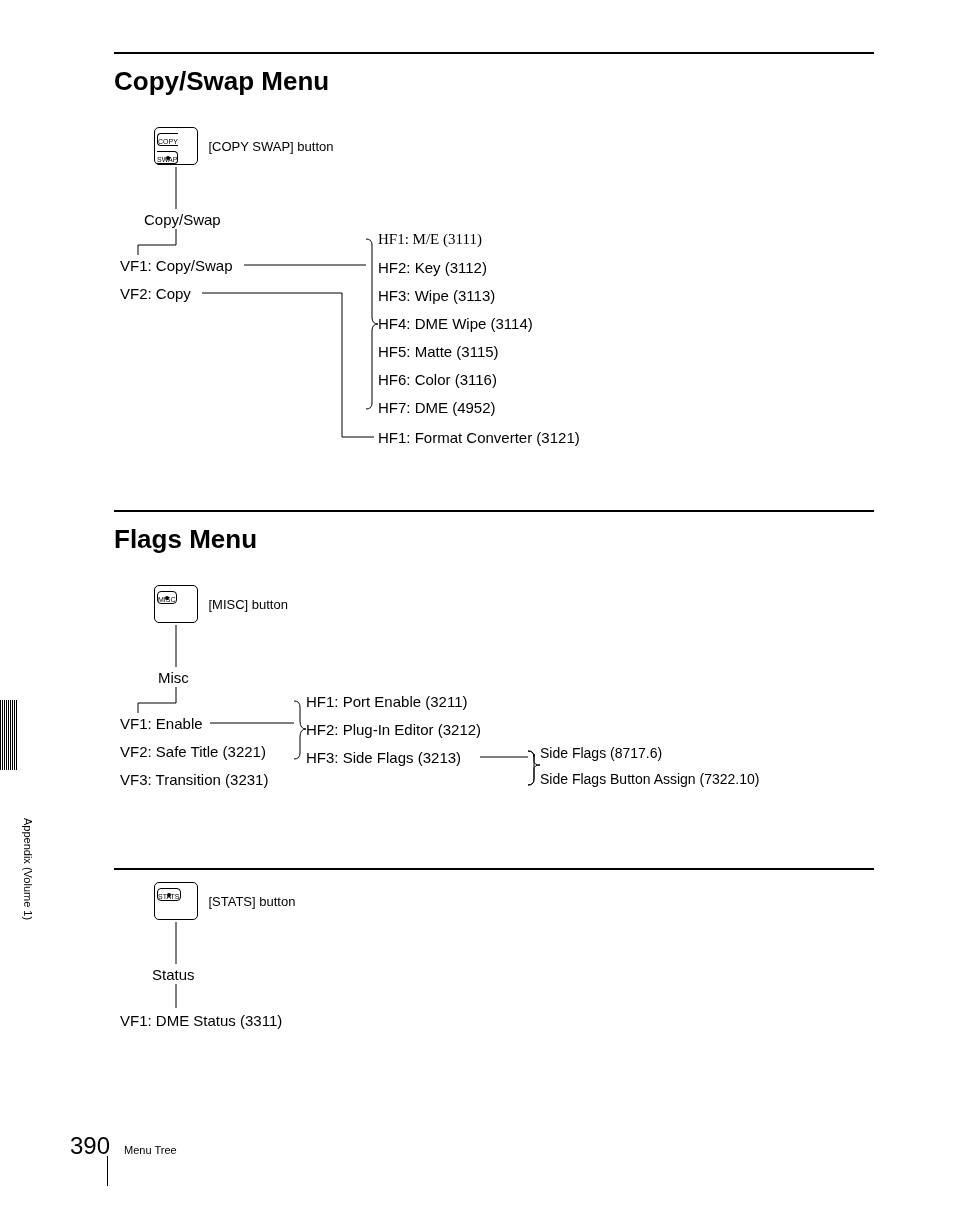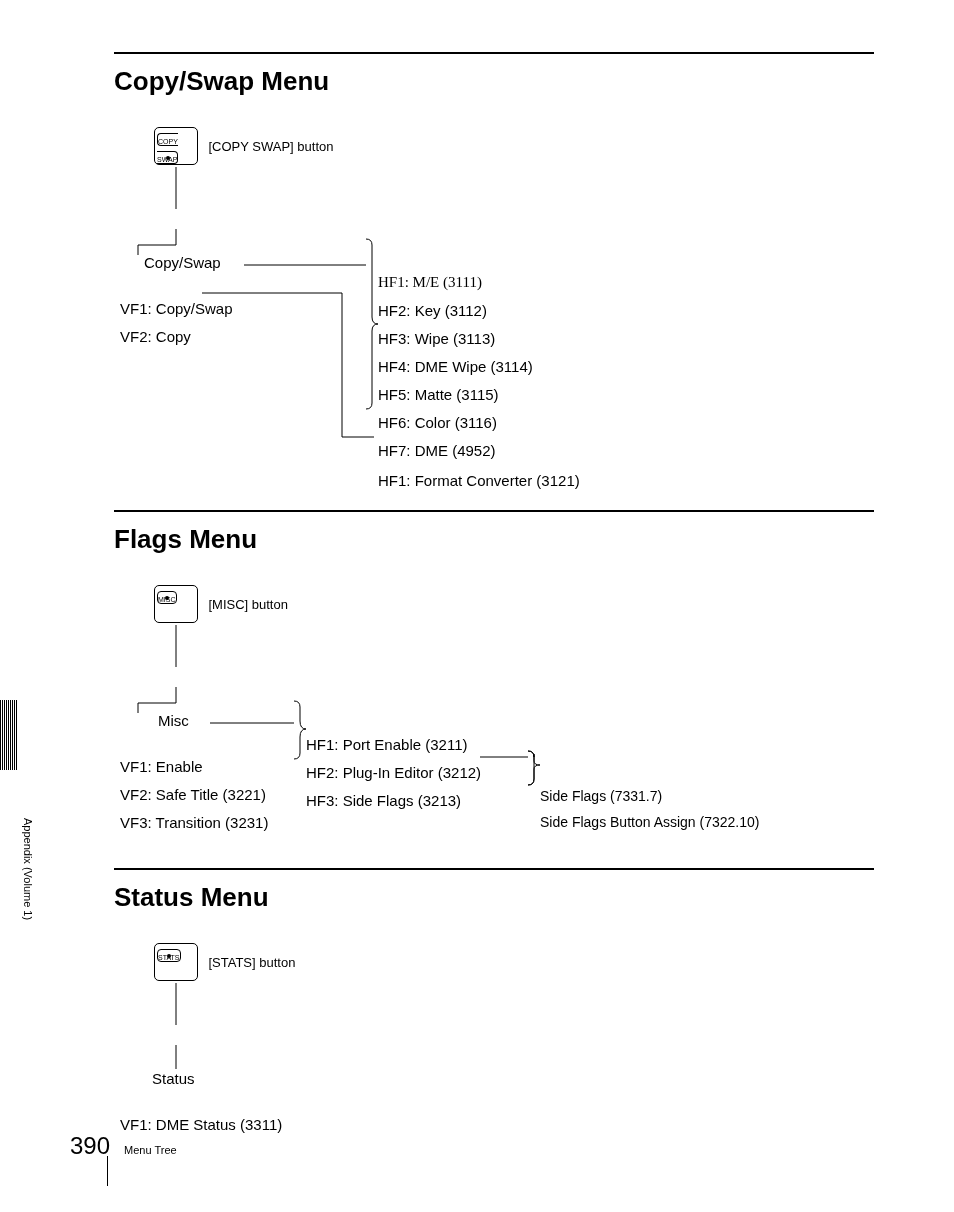--- a/index.html
+++ b/index.html
@@ -67,21 +67,20 @@
   .btn-label {
     display: inline-block;
     font-size: 13px;
     margin-left: 6px;
     vertical-align: middle;
   }
   .node-lbl {
     position: absolute;
     font-size: 15px;
     white-space: nowrap;
-    margin-top: 43px;
   }
   .node-lbl.sm {
     font-size: 14px;
   }
   svg.treesvg {
     position: absolute;
     left: 0;
     top: 0;
     overflow: visible;
   }
@@ -228,42 +227,41 @@
 
       <span class="node-lbl" style="left:44px; top:84px;">Misc</span>
       <span class="node-lbl" style="left:6px; top:130px;">VF1: Enable</span>
       <span class="node-lbl" style="left:6px; top:158px;">VF2: Safe Title (3221)</span>
       <span class="node-lbl" style="left:6px; top:186px;">VF3: Transition (3231)</span>
 
       <span class="node-lbl" style="left:192px; top:108px;">HF1: Port Enable (3211)</span>
       <span class="node-lbl" style="left:192px; top:136px;">HF2: Plug-In Editor (3212)</span>
       <span class="node-lbl" style="left:192px; top:164px;">HF3: Side Flags (3213)</span>
 
-      <span class="node-lbl sm" style="left:426px; top:160px;">Side Flags (7331.7)</span>
+      <span class="node-lbl sm" style="left:426px; top:160px;">Side Flags (8717.6)</span>
       <span class="node-lbl sm" style="left:426px; top:186px;">Side Flags Button Assign (7322.10)</span>
 
       <svg class="treesvg" width="760" height="240">
         <line x1="62" y1="40" x2="62" y2="82"></line>
         <line x1="62" y1="102" x2="62" y2="118"></line>
         <line x1="24" y1="118" x2="62" y2="118"></line>
         <line x1="24" y1="118" x2="24" y2="128"></line>
 
         <line x1="96" y1="138" x2="180" y2="138"></line>
         <path d="M180,116 Q186,116 186,122 L186,136 Q186,144 192,144 Q186,144 186,152 L186,168 Q186,174 180,174"></path>
 
         <line x1="366" y1="172" x2="414" y2="172"></line>
         <path d="M414,166 Q420,166 420,172 Q420,166 420,172 L420,194 Q420,200 414,200"></path>
         <path d="M414,166 Q420,166 420,172 L420,176 Q420,180 426,180 Q420,180 420,184 L420,194 Q420,200 414,200"></path>
       </svg>
     </div>
   </div>
 
   <div class="section" style="height:220px;">
     <div class="section-rule"></div>
-    <h2 class="section-title">Status Menu</h2>
 
     <div class="diagram" style="height:160px;">
       <div style="position:absolute; left:40px; top:0;">
         <span class="btn-box">
           <span class="btn-box-inner">
             <span style="display:inline-block;margin-top:6px;">STATS</span>
             <span class="btn-dot"></span>
           </span>
         </span>
         <span class="btn-label">[STATS] button</span>

